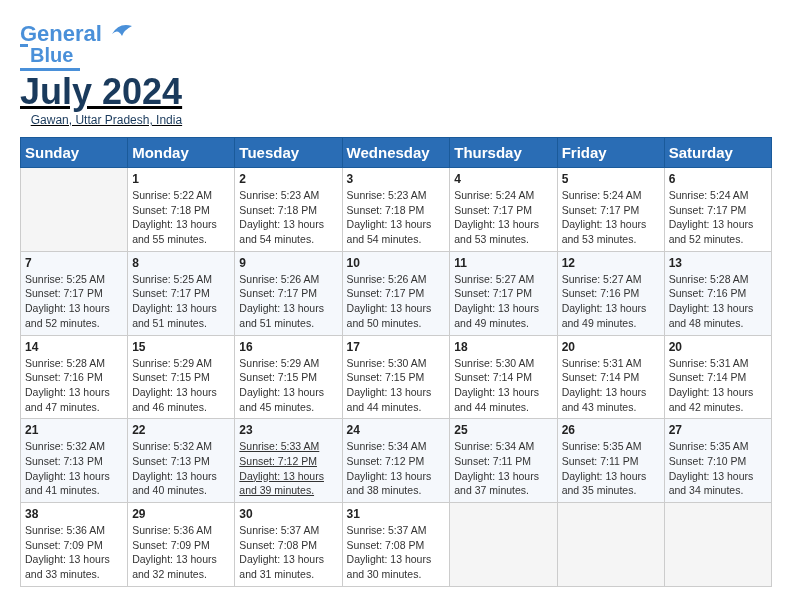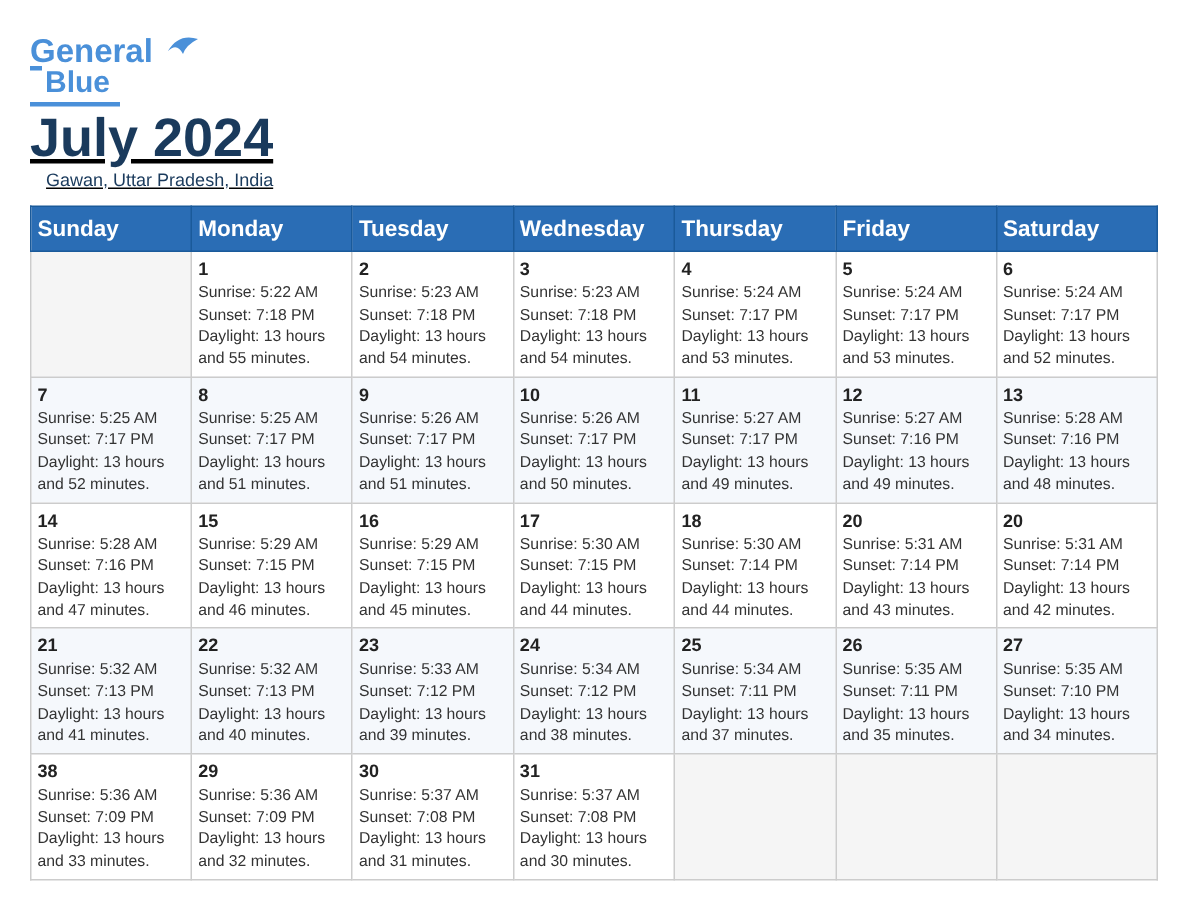--- a/index.html
+++ b/index.html
@@ -288,21 +288,21 @@
         </td>
         <td>
           <span class="day-number">22</span>
           <div class="day-info" style="white-space: pre-line;">Sunrise: 5:32 AM
 Sunset: 7:13 PM
 Daylight: 13 hours
 and 40 minutes.</div>
         </td>
         <td>
           <span class="day-number">23</span>
-          <div class="day-info" style="white-space: pre-line;">Sunrise: 5:33 AM
+          <div class="day-info" style="white-space: pre-line; text-decoration: underline;">Sunrise: 5:33 AM
 Sunset: 7:12 PM
 Daylight: 13 hours
 and 39 minutes.</div>
         </td>
         <td>
           <span class="day-number">24</span>
           <div class="day-info" style="white-space: pre-line;">Sunrise: 5:34 AM
 Sunset: 7:12 PM
 Daylight: 13 hours
 and 38 minutes.</div>

